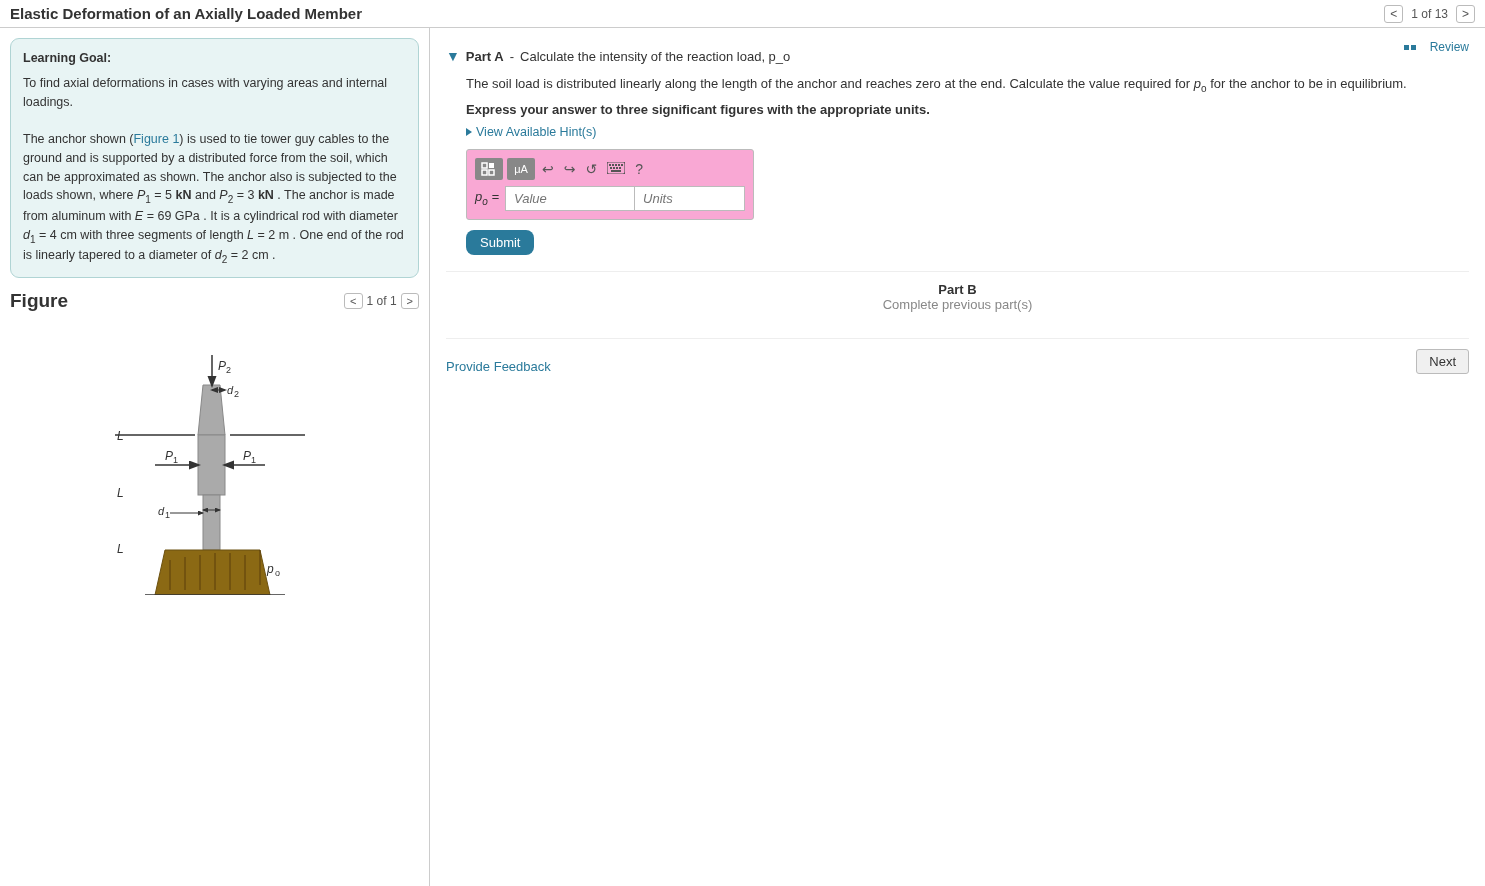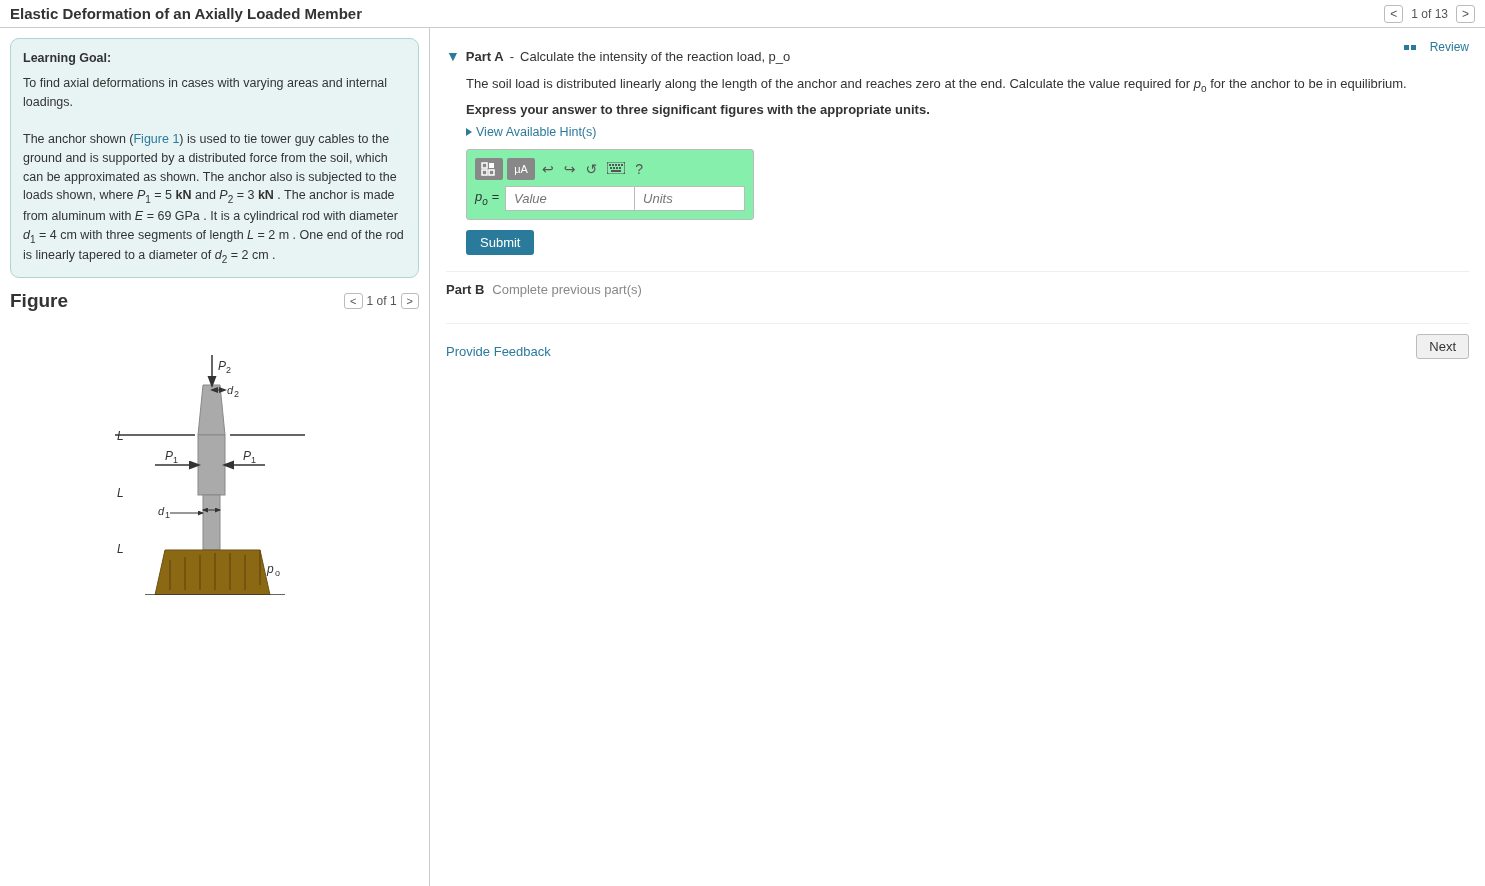--- a/index.html
+++ b/index.html
@@ -193,21 +193,21 @@
       border-left: 6px solid #2a7a9b;
     }
 
     
     .answer-box {
       border: 1px solid #bbb;
       border-radius: 3px;
       padding: 8px;
       margin-bottom: 10px;
       display: inline-block;
-      background: #86efac;
+      background: #f9a8d4;
     }
     .toolbar {
       display: flex;
       align-items: center;
       gap: 4px;
       margin-bottom: 6px;
     }
     .toolbar-btn {
       background: #888;
       border: none;
@@ -265,34 +265,34 @@
       color: #aaa;
       font-style: italic;
       width: 110px;
       outline: none;
     }
 
     .submit-btn {
       background: #2a7a9b;
       color: #fff;
       border: none;
-      border-radius: 3px;
+      border-radius: 8px;
       padding: 5px 14px;
       font-size: 13px;
       cursor: pointer;
     }
 
     
     .part-b {
       display: flex;
       align-items: center;
-      gap: 8px;
       padding: 10px 0;
       border-top: 1px solid #eee;
       margin-top: 8px;
+      flex-direction: column;
     }
     .part-b-label {
       font-weight: bold;
       font-size: 13px;
     }
     .part-b-desc {
       font-size: 13px;
       color: #888;
     }
 

